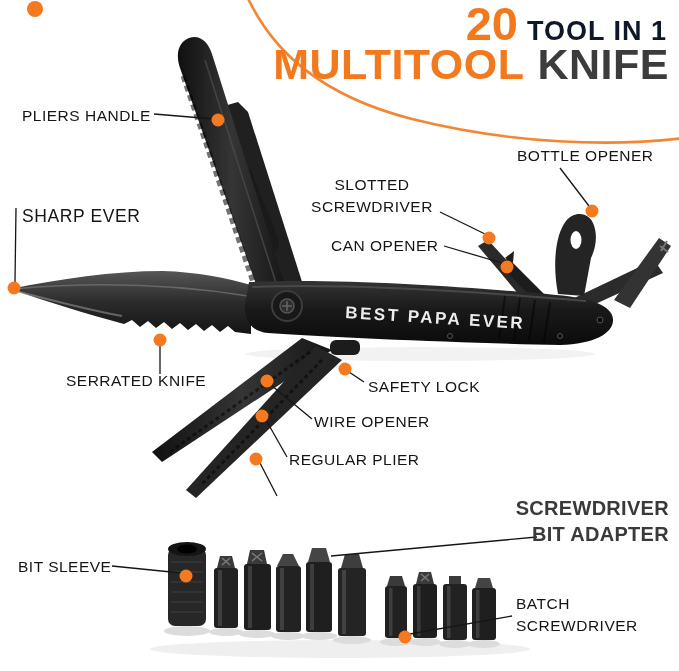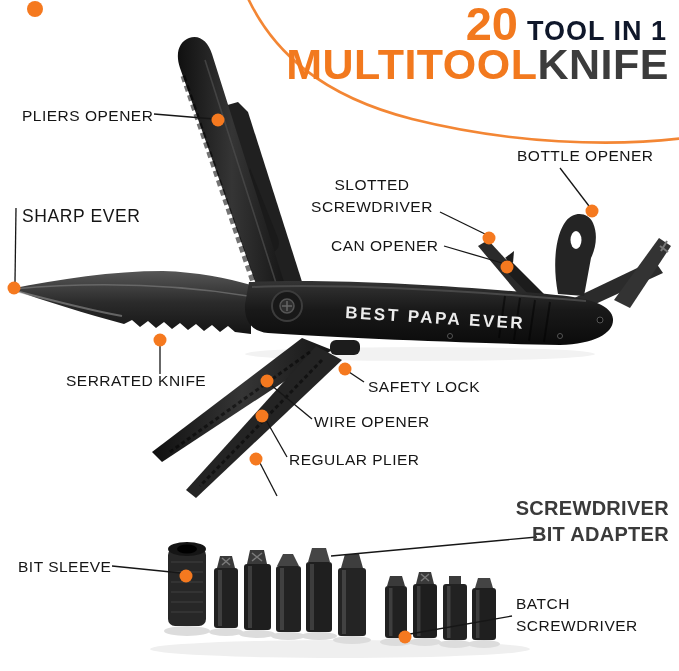--- a/index.html
+++ b/index.html
@@ -7,21 +7,21 @@
   .stage svg{position:absolute;left:0;top:0;}
   .label{position:absolute;font-size:15.5px;line-height:1.45;color:#151515;letter-spacing:.5px;white-space:nowrap;z-index:3;}
   .label--lg{font-size:17.5px;letter-spacing:.6px;}
   .label--wrap{white-space:normal;}
   .label--center{text-align:center;}
   .label--right{text-align:right;}
   .label--bold{font-weight:bold;font-size:20px;letter-spacing:.3px;line-height:1.3;color:#3a3a3a;}
   .title-row1{position:absolute;top:0px;right:12px;display:flex;align-items:baseline;gap:9px;z-index:3;text-align:center;}
   .title-count{font-size:47px;font-weight:bold;color:#F2791E;line-height:1.0;}
   .title-count-suffix{font-size:27px;font-weight:bold;color:#0f172a;letter-spacing:1px;}
-  .title-row2{position:absolute;top:42px;right:10px;display:flex;align-items:baseline;z-index:3;}
+  .title-row2{position:absolute;top:42px;right:10px;display:flex;align-items:baseline;gap:13px;z-index:3;}
   .title-accent{font-size:43px;font-weight:bold;color:#F2791E;line-height:1.05;letter-spacing:.5px;}
   .title-rest{font-size:43px;font-weight:bold;color:#3C3C3C;line-height:1.05;letter-spacing:.5px;}
 </style>
 </head>
 <body>
 
 <div class="stage">
 
   <svg width="679" height="671" viewBox="0 0 679 671">
     <defs>
@@ -197,21 +197,21 @@
 
   <div class="title-row1">
     <span class="title-count">20</span>
     <span class="title-count-suffix">TOOL IN 1</span>
   </div>
   <div class="title-row2">
     <span class="title-accent">MULTITOOL</span>
     <span class="title-rest">KNIFE</span>
   </div>
 
-  <div class="label" style="left:22px;top:105px;">PLIERS OPENER</div>
+  <div class="label" style="left:22px;top:105px;">PLIERS HANDLE</div>
   <div class="label label--lg" style="left:22px;top:204px;">SHARP EVER</div>
   <div class="label" style="left:517px;top:145px;">BOTTLE OPENER</div>
   <div class="label label--wrap label--center" style="left:306px;top:174px;width:132px;">SLOTTED SCREWDRIVER</div>
   <div class="label" style="left:331px;top:235px;">CAN OPENER</div>
   <div class="label" style="left:34px;top:370px;margin-left:32px;">SERRATED KNIFE</div>
   <div class="label" style="left:368px;top:376px;">SAFETY LOCK</div>
   <div class="label" style="left:314px;top:411px;">WIRE OPENER</div>
   <div class="label" style="left:289px;top:449px;">REGULAR PLIER</div>
   <div class="label label--wrap label--right label--bold" style="right:10px;top:495px;width:178px;">SCREWDRIVER BIT ADAPTER</div>
   <div class="label" style="left:18px;top:556px;">BIT SLEEVE</div>

